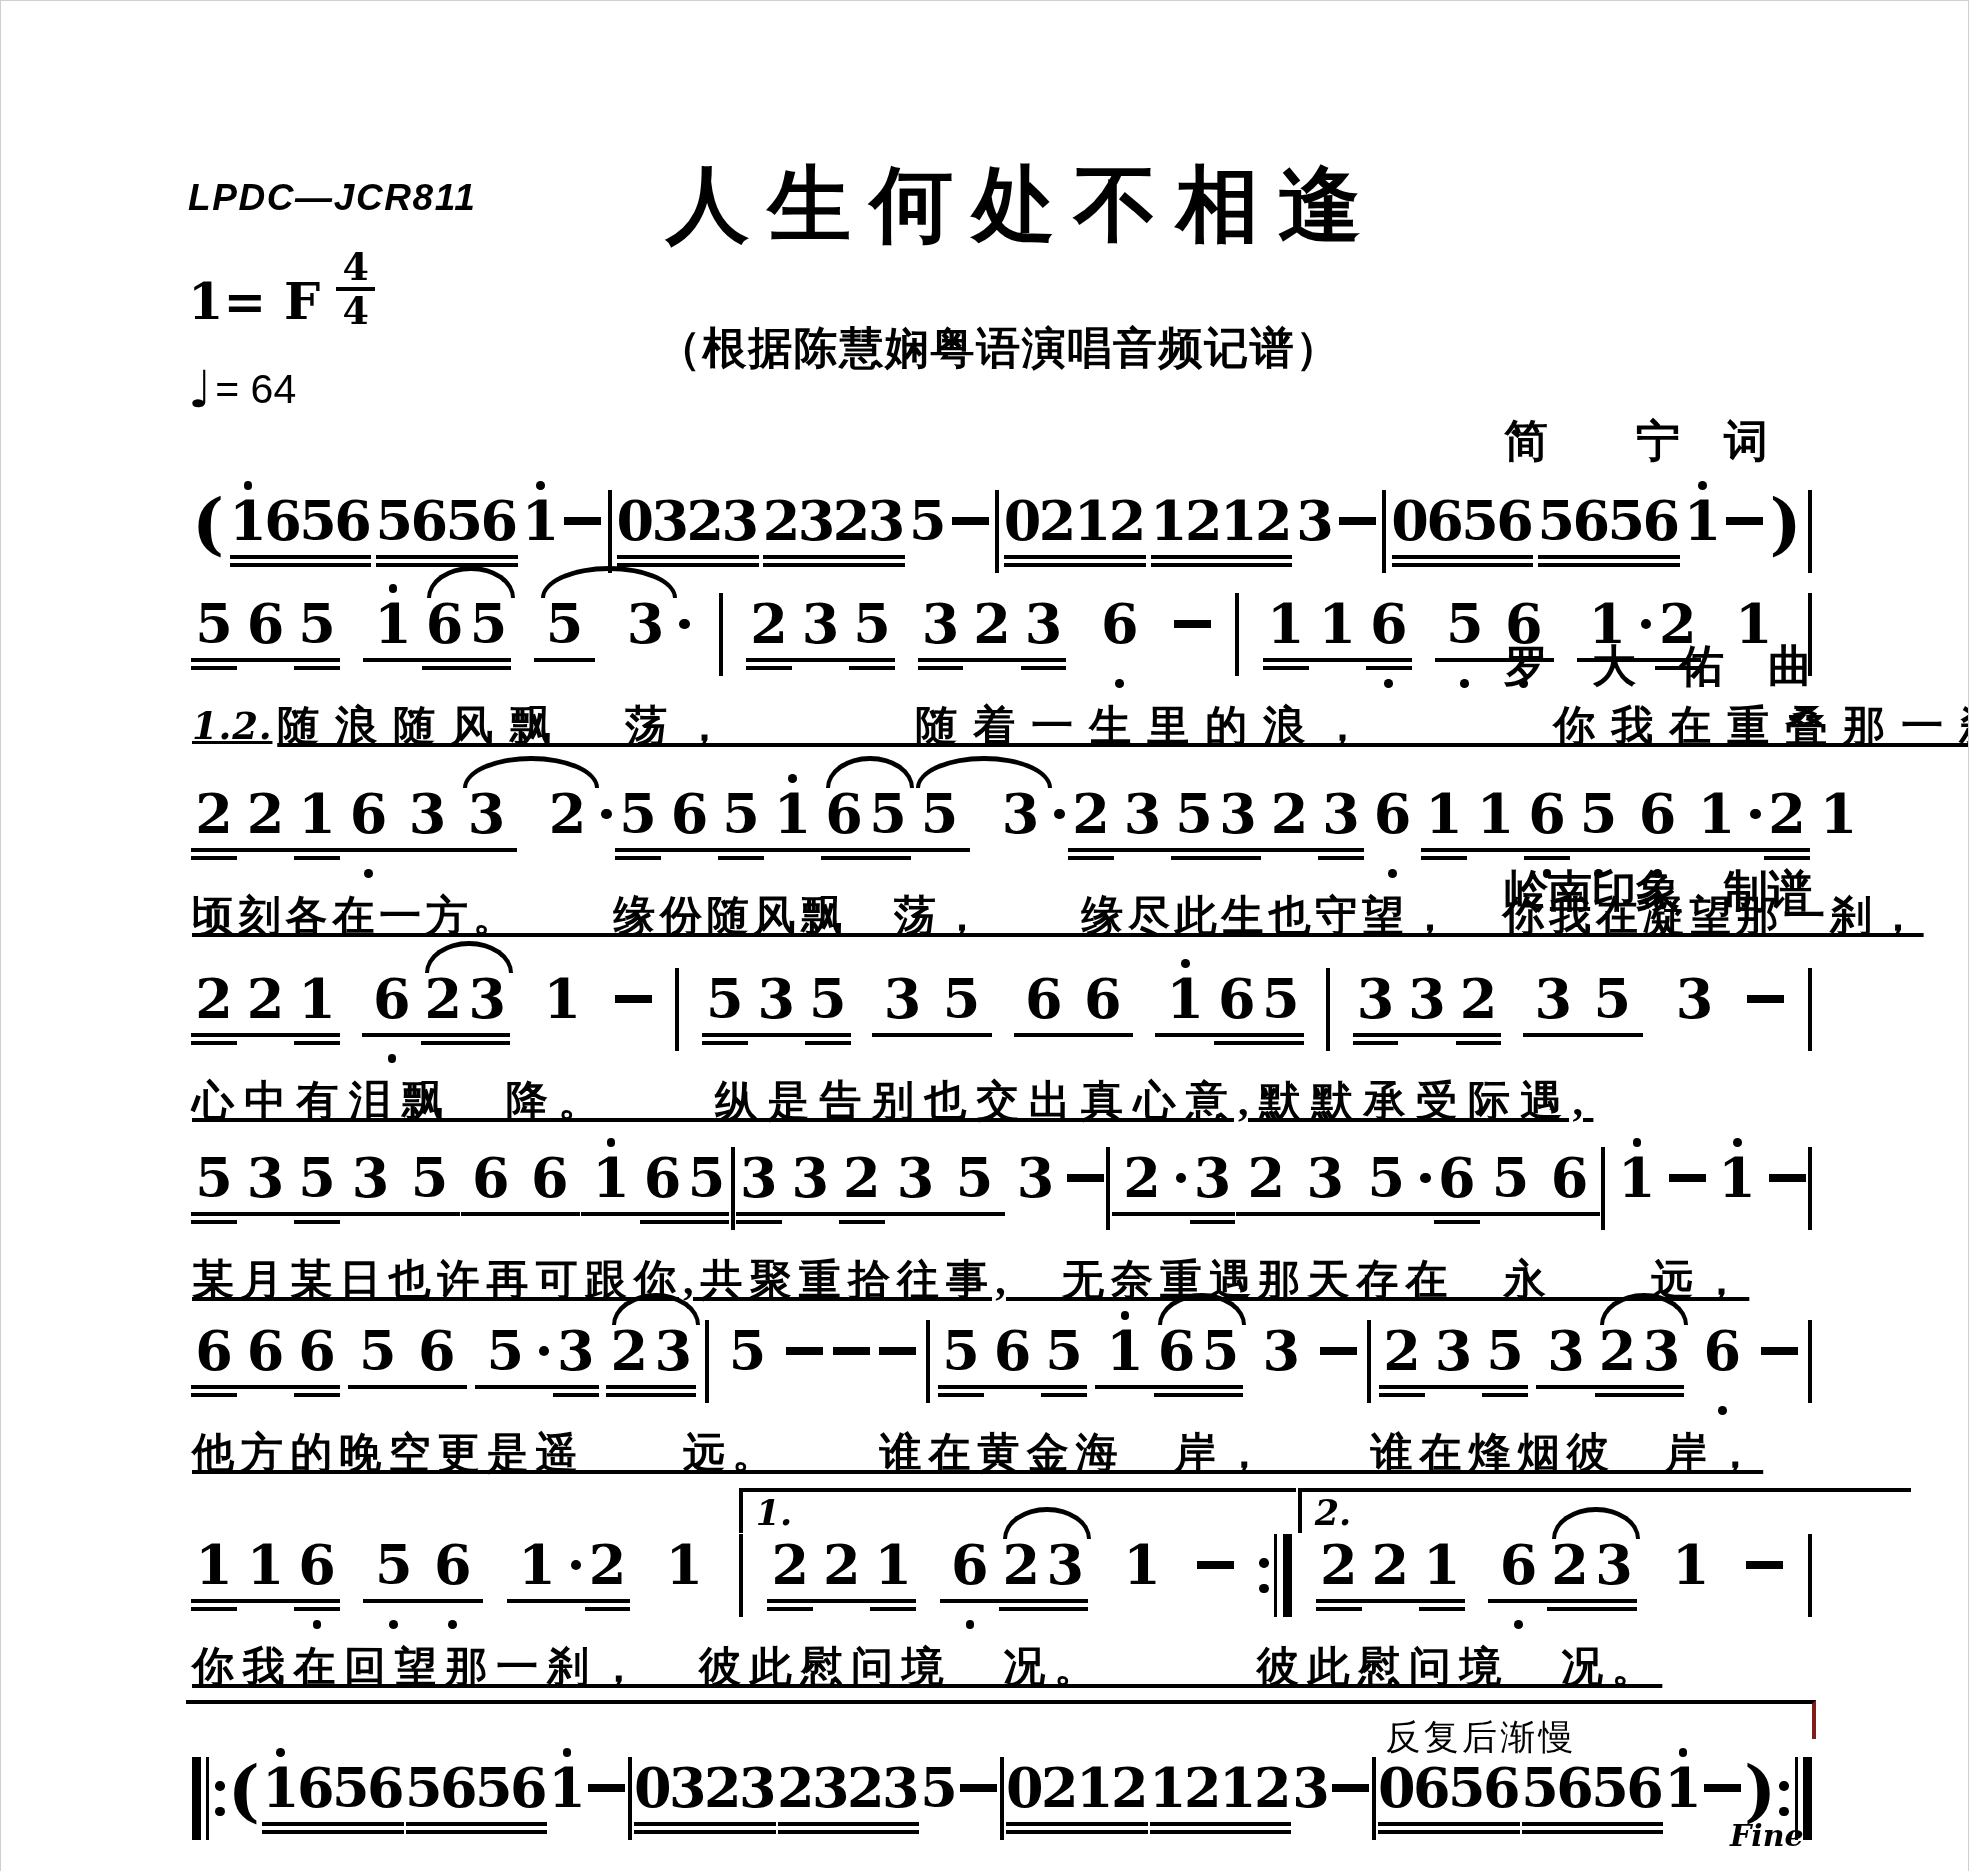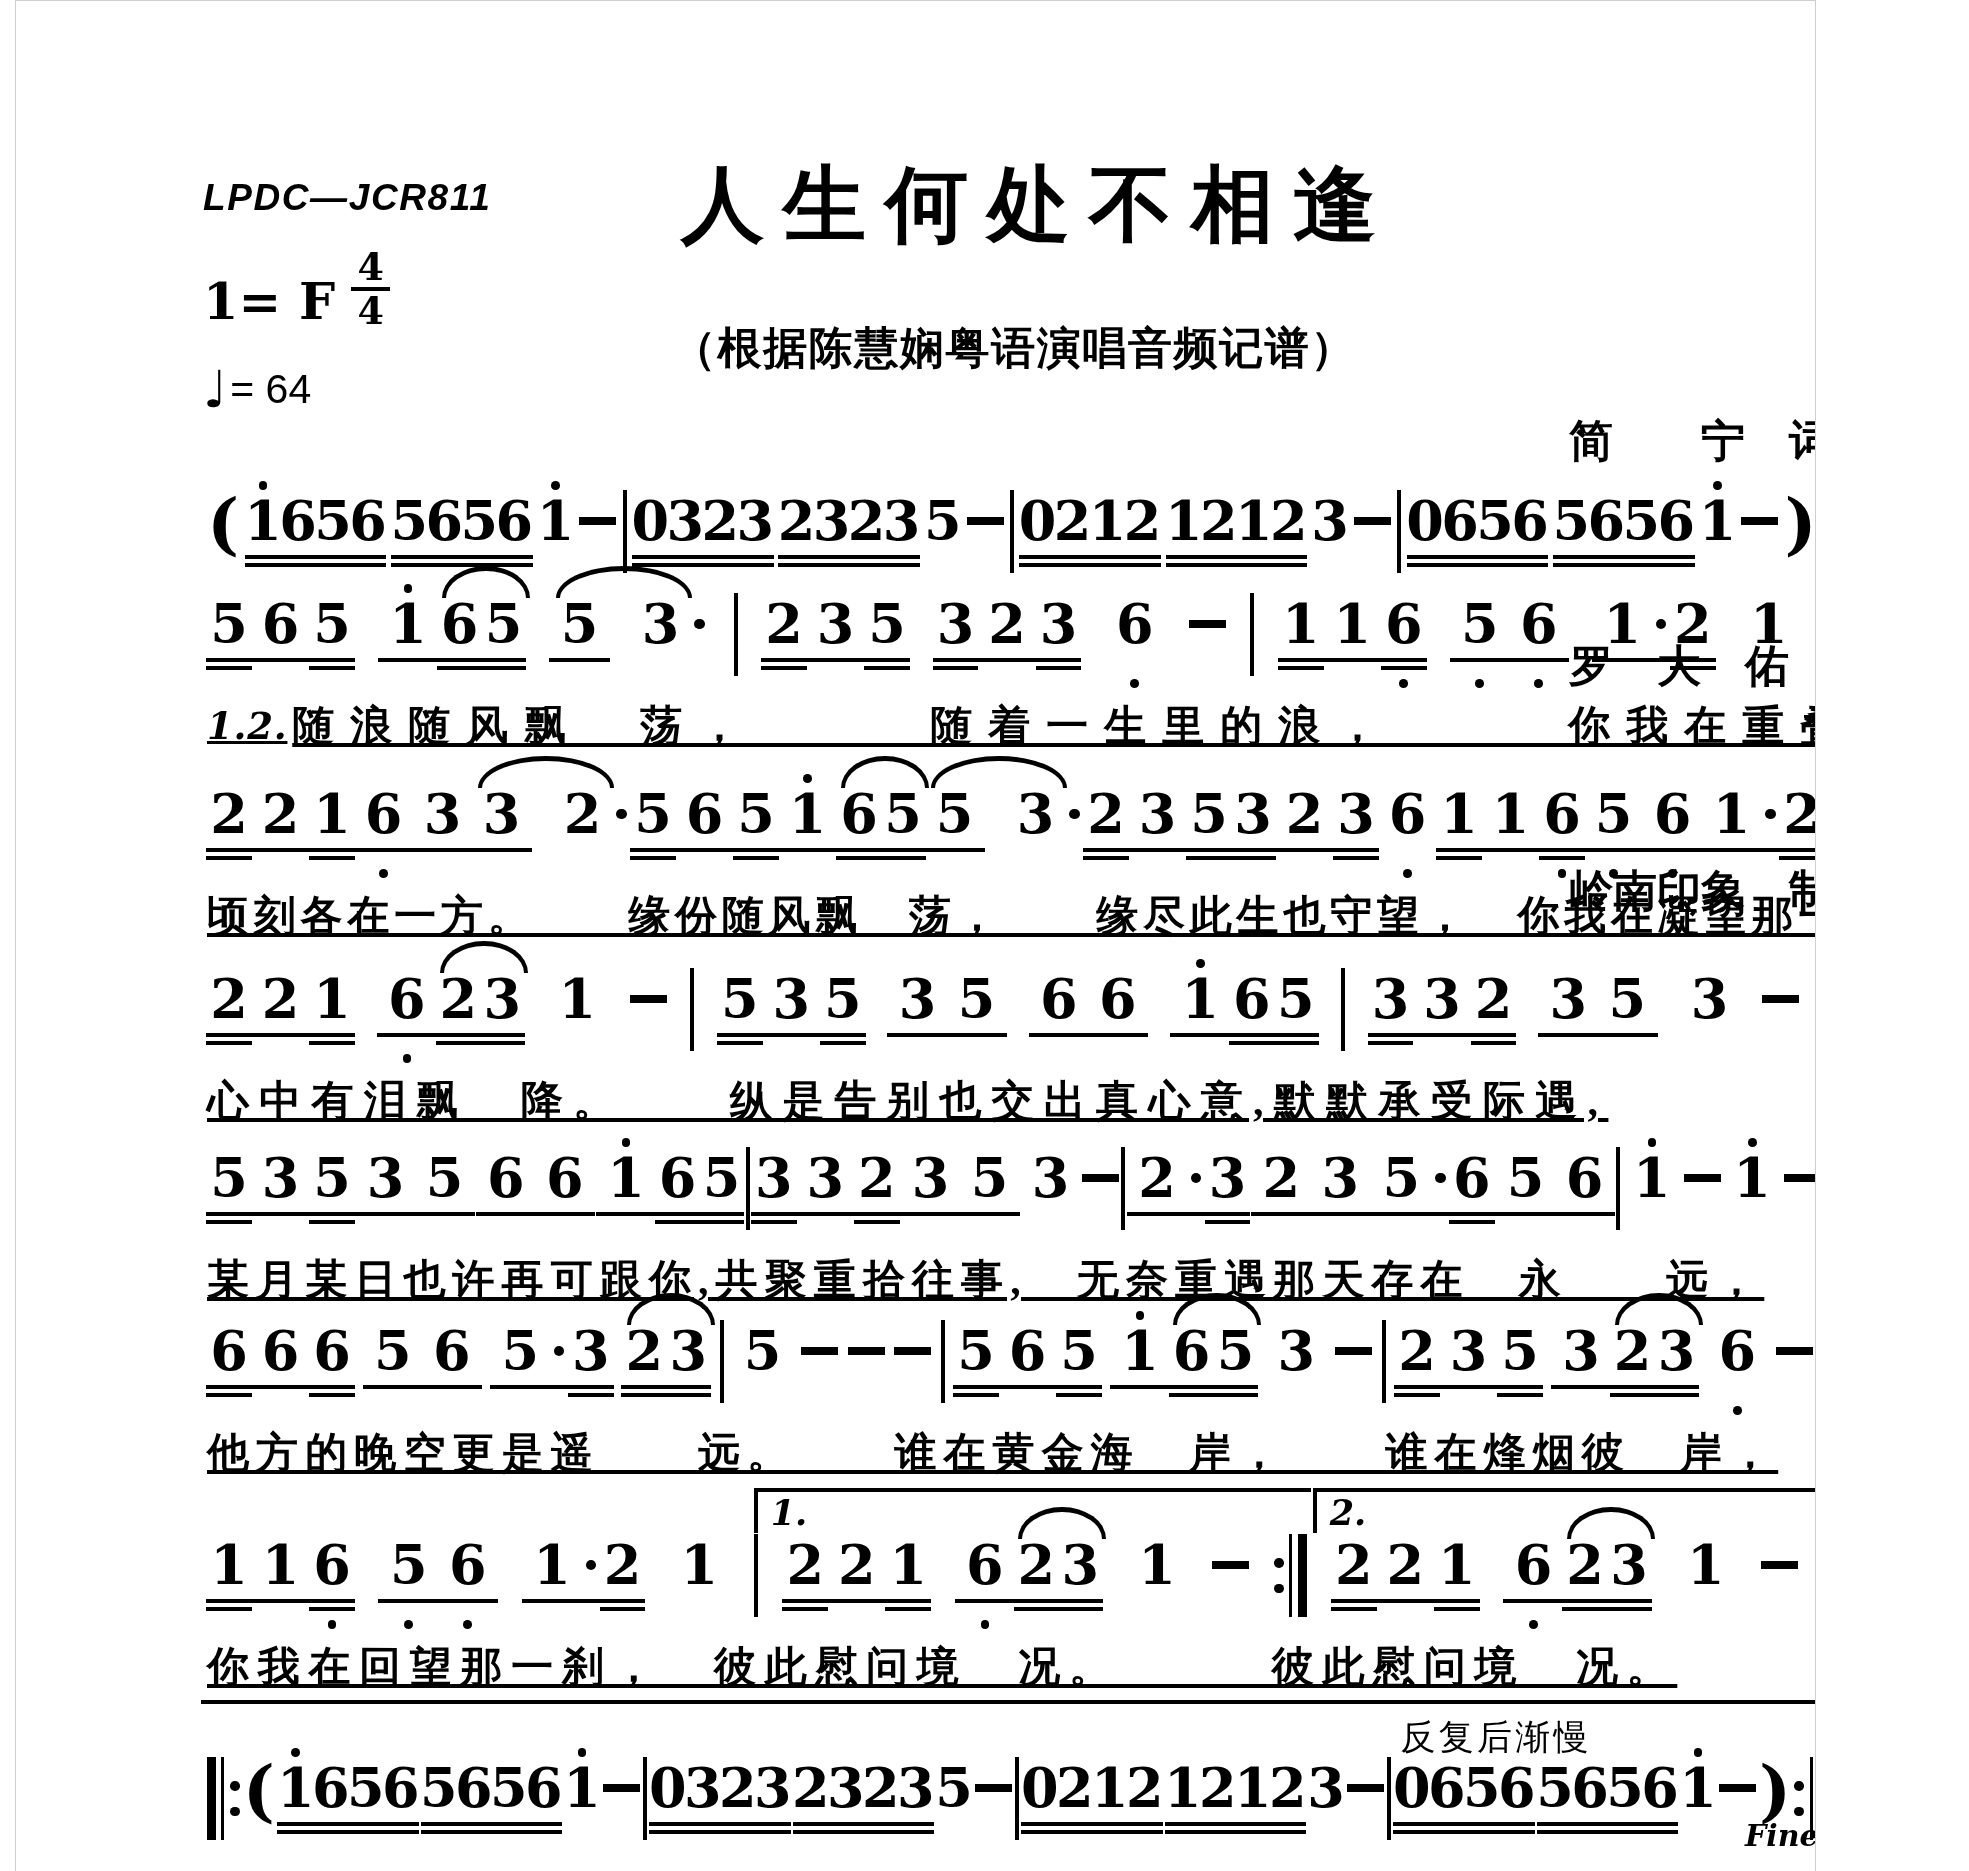--- a/index.html
+++ b/index.html
@@ -1,36 +1,36 @@
 <!DOCTYPE html>
 <html style="font-size:12.7px"><head>
 <meta charset="utf-8">
 <style>
   html,body{margin:0;padding:0;background:#fff;}
-  .page{position:relative;width:1801px;height:1872px;background:#ffffff;color:#000;
-        font-family:"Liberation Sans",sans-serif;overflow:hidden;border:1.6px solid #cfcfcf;box-sizing:border-box;margin-left:15px;}
+  .page{position:relative;width:1969px;height:1872px;background:#ffffff;color:#000;
+        font-family:"Liberation Sans",sans-serif;overflow:hidden;border:1.6px solid #cfcfcf;box-sizing:border-box;}
 
   
   .catalog{position:absolute;left:187px;top:176px;font-style:italic;font-weight:bold;
            font-size:37px;letter-spacing:1.6px;font-family:"Liberation Sans",sans-serif;}
   .keysig{position:absolute;left:187px;top:246px;display:flex;align-items:flex-end;
           font-family:"DejaVu Serif",serif;font-weight:bold;}
   .keytext{font-size:51px;}
   .frac{display:inline-flex;flex-direction:column;align-items:center;margin-left:16px;
         font-size:38px;line-height:40px;}
   .frac .num{border-bottom:4.8px solid #000;padding:0 6.4px 0;}
   .tempo{position:absolute;left:187px;top:359px;display:flex;align-items:center;}
   .tglyph{font-family:"DejaVu Sans",sans-serif;font-size:51px;margin-right:3.2px;}
   .tval{font-size:41px;font-family:"Liberation Sans",sans-serif;}
 
   .title{position:absolute;left:665px;top:149px;font-size:83px;font-weight:bold;
          letter-spacing:19px;font-family:"Liberation Serif",serif;}
   .subtitle{position:absolute;left:656px;top:318px;font-size:44px;font-weight:bold;
             letter-spacing:1.6px;font-family:"Liberation Serif",serif;text-align:center;}
-  .credits{position:absolute;left:1553px;top:253px;font-size:44px;line-height:75px;
+  .credits{position:absolute;left:1503px;top:253px;font-size:44px;line-height:75px;
            font-family:"Liberation Serif",serif;font-weight:bold;white-space:pre;}
 
   
   .sys{position:absolute;left:191px;width:1620px;}
   #s1{top:470px} #s2{top:573px} #s3{top:763px} #s4{top:948px}
   #s5{top:1127px} #s6{top:1300px} #s7{top:1514px} #s8{top:1737px}
   .notesrow{display:flex;justify-content:space-between;align-items:flex-start;height:121px;}
 
   .group{display:inline-flex;position:relative;}
   .note{display:inline-flex;flex-direction:column;align-items:center;width:44px;position:relative;}

